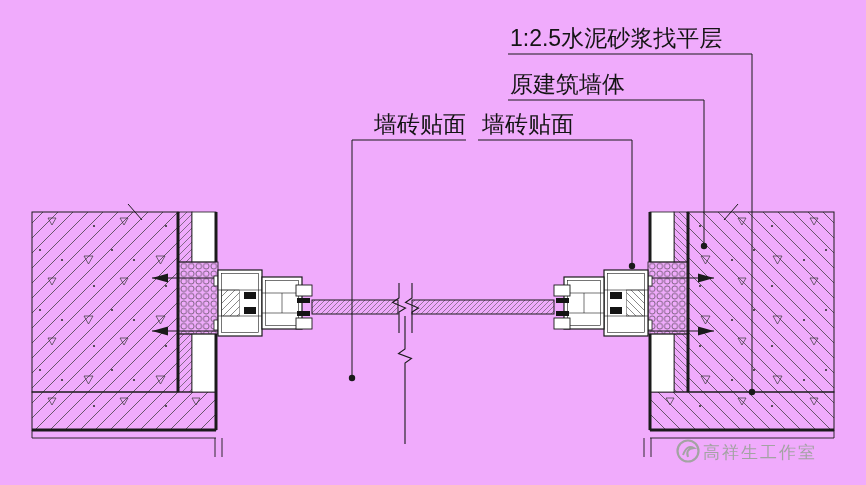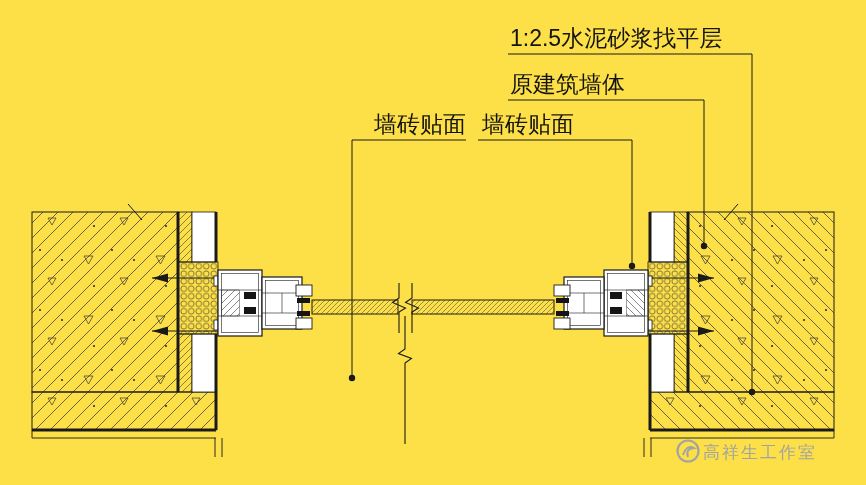--- a/index.html
+++ b/index.html
@@ -1,17 +1,17 @@
 <!DOCTYPE html>
 <html><head>
 <meta charset="utf-8">
 <style>
   html,body{margin:0;padding:0;background:#ffffff;}
   body{width:866px;height:485px;overflow:hidden;}
-  .stage{width:866px;height:485px;position:relative;background:#fde047;}
+  .stage{width:866px;height:485px;position:relative;background:#f0abfc;}
   svg{display:block;}
   text.cad{font-family:"Liberation Sans",sans-serif;font-size:23px;fill:#141414;font-weight:500;}
   text.wm{font-family:"Liberation Sans",sans-serif;font-size:17px;fill:#a3a3a3;letter-spacing:2px;}
 </style>
 </head>
 <body>
 
 <div class="stage">
 <svg viewBox="0 0 866 485" width="866" height="485" xmlns="http://www.w3.org/2000/svg">
   <defs>

